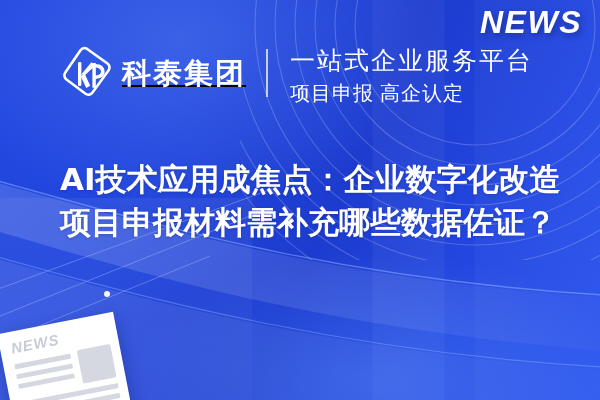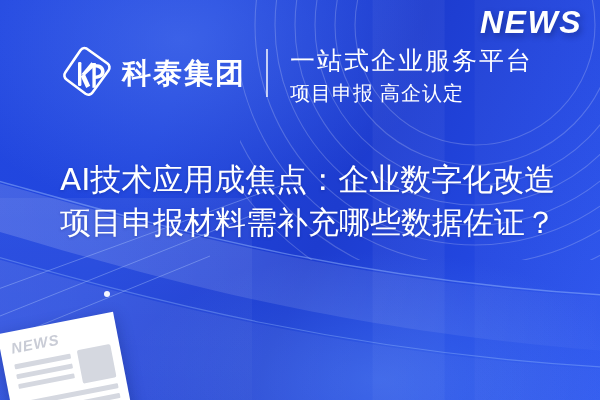--- a/index.html
+++ b/index.html
@@ -75,21 +75,21 @@
   }
 
   
   .header{
     position:absolute; left:60px; top:40px;
     display:flex; align-items:center;
   }
   .logo-block{ display:flex; align-items:center; }
   .logo-mark{ width:56px; height:60px; flex:0 0 auto; }
   .logo-mark svg{ display:block; width:100%; height:100%; }
-  .logo-words{ margin-left:6px; display:flex; flex-direction:column; }
+  .logo-words{ margin-left:6px; display:flex; flex-direction:column;text-decoration:underline; }
   .logo-cn{
     font-size:29px; font-weight:bold; color:#ffffff;
     letter-spacing:2px; line-height:1.05;
     font-family:"DejaVu Sans","Liberation Sans",sans-serif;
   }
   .logo-en-row{
     display:flex; align-items:center; gap:5px; margin-top:3px;
   }
   .logo-en-row .dash{ display:block; width:16px; height:3px; background:#fff; }
   .logo-en{
@@ -109,21 +109,21 @@
   }
   .slogan-sub{
     margin-top:4px;
     font-size:20px; color:#ffffff; letter-spacing:1px;
     font-family:Liberation Serif, serif;
   }
 
   
   .headline{
     position:absolute; left:60px; top:158px; width:510px;
-    font-size:31px; font-weight:normal; color:#ffffff;
+    font-size:31px; font-weight:bold; color:#ffffff;
     line-height:1.38; letter-spacing:0px;
     font-family:"DejaVu Sans","Liberation Sans",sans-serif;
     text-shadow:0 1px 3px rgba(10,25,90,.25);
   }
 
   
   .paper{
     position:absolute; left:6px; top:322px;
     width:118px; height:104px;
     background:#ffffff;

